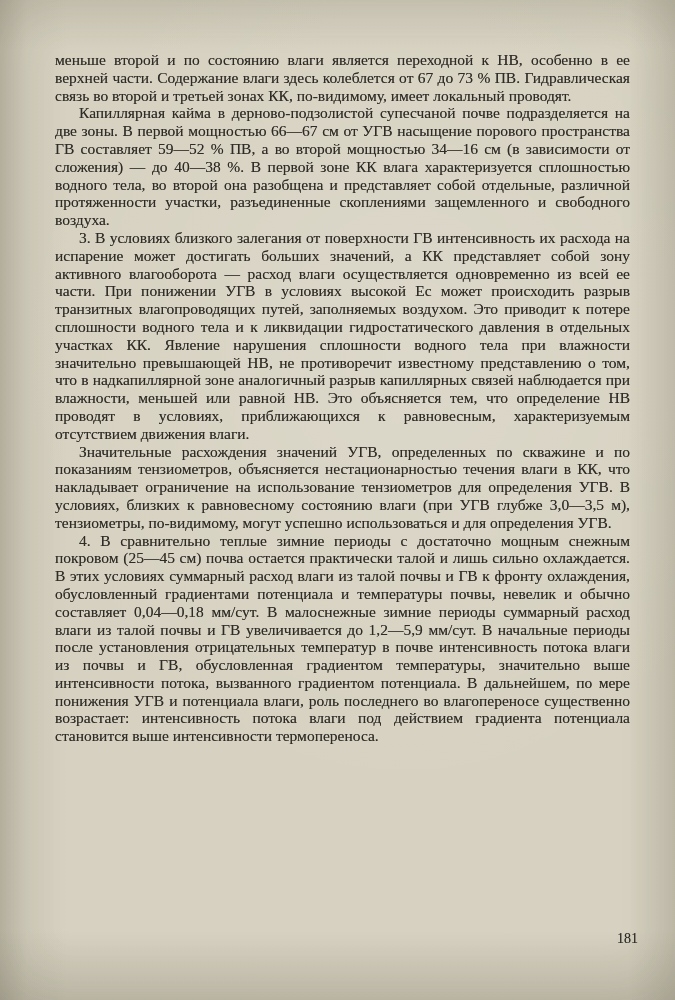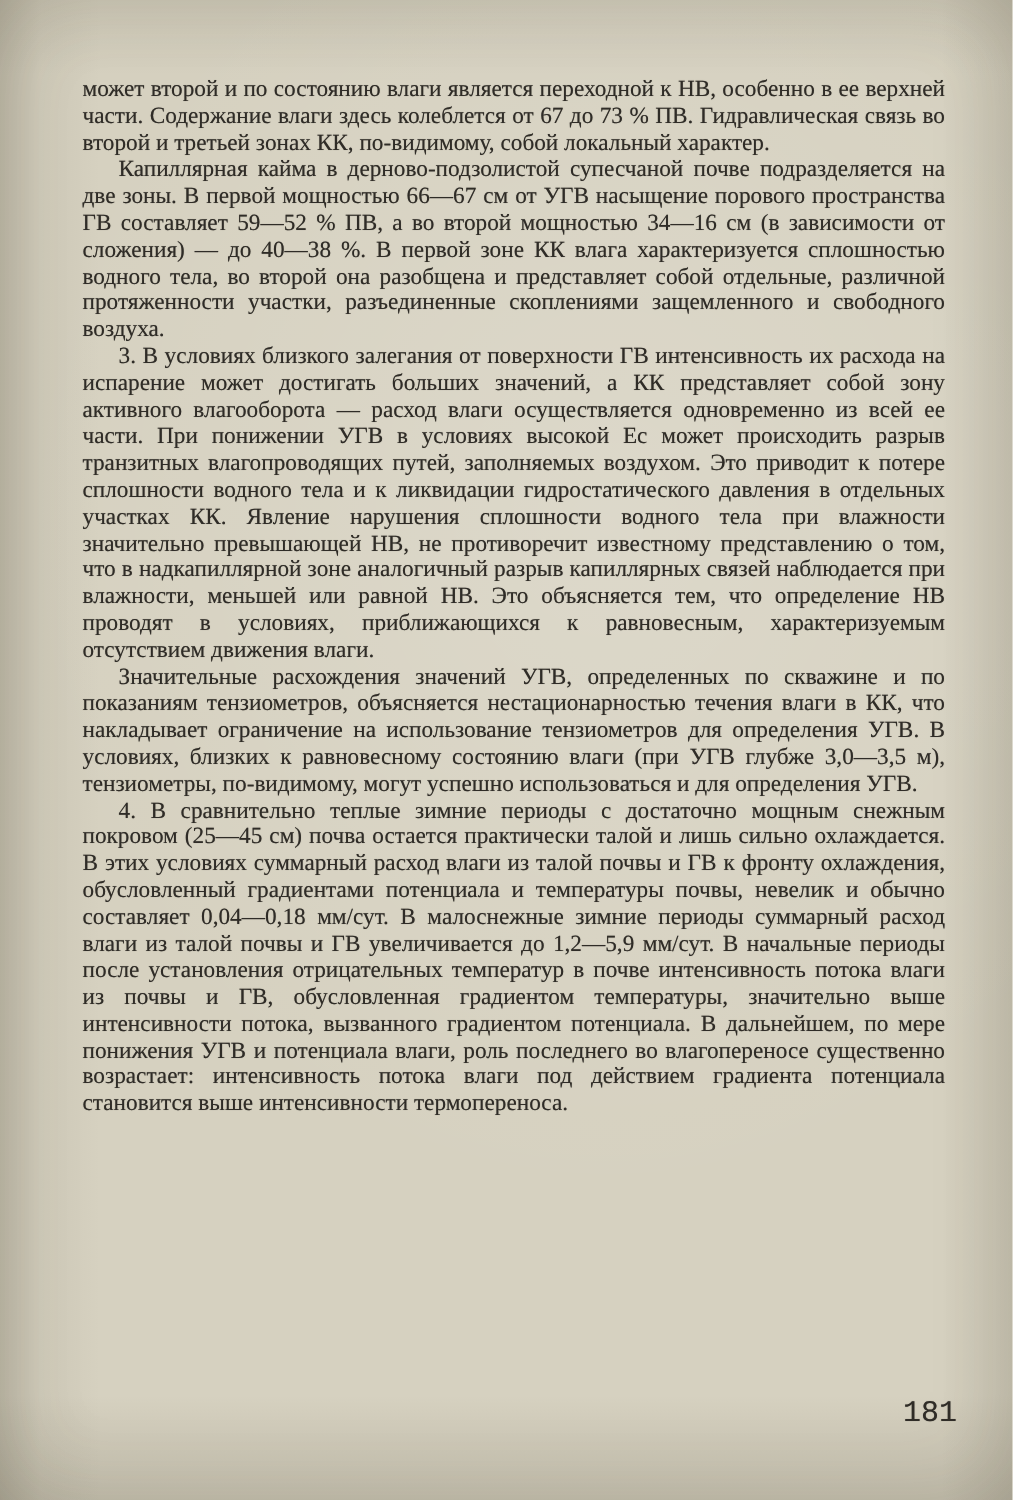--- a/index.html
+++ b/index.html
@@ -47,30 +47,29 @@
   }
 
   .term {
   }
 
   .page-number {
     position: absolute;
     top: 931px;
     right: 37px;
     color: #2f2c27;
-    font-size: 20px;
+    font-size: 14px;
     text-shadow: 0 0 0.5px rgba(47,44,39,0.55);
-    font-family: Liberation Mono, monospace;
   }
 </style>
 </head>
 <body>
 
 <div class="scan">
   <div class="text-block">
-      <p class="para"><span>может второй и по состоянию влаги является переходной к </span><span class="term">НВ</span><span>, особенно в ее верхней части. Содержание влаги здесь колеблется от 67 до 73 % </span><span class="term">ПВ</span><span>. Гидравлическая связь во второй и третьей зонах </span><span class="term">КК</span><span>, по-видимому, собой локальный характер.</span></p>
+      <p class="para"><span>меньше второй и по состоянию влаги является переходной к </span><span class="term">НВ</span><span>, особенно в ее верхней части. Содержание влаги здесь колеблется от 67 до 73 % </span><span class="term">ПВ</span><span>. Гидравлическая связь во второй и третьей зонах </span><span class="term">КК</span><span>, по-видимому, имеет локальный проводят.</span></p>
       <p class="para indent"><span>Капиллярная кайма в дерново-подзолистой супесчаной почве подразделяется на две зоны. В первой мощностью 66—67 см от </span><span class="term">УГВ</span><span> насыщение порового пространства </span><span class="term">ГВ</span><span> составляет 59—52 % </span><span class="term">ПВ</span><span>, а во второй мощностью 34—16 см (в зависимости от сложения) — до 40—38 %. В первой зоне </span><span class="term">КК</span><span> влага характеризуется сплошностью водного тела, во второй она разобщена и представляет собой отдельные, различной протяженности участки, разъединенные скоплениями защемленного и свободного воздуха.</span></p>
       <p class="para indent"><span>3. В условиях близкого залегания от поверхности </span><span class="term">ГВ</span><span> интенсивность их расхода на испарение может достигать больших значений, а </span><span class="term">КК</span><span> представляет собой зону активного влагооборота — расход влаги осуществляется одновременно из всей ее части. При понижении </span><span class="term">УГВ</span><span> в условиях высокой </span><span class="term">Ес</span><span> может происходить разрыв транзитных влагопроводящих путей, заполняемых воздухом. Это приводит к потере сплошности водного тела и к ликвидации гидростатического давления в отдельных участках </span><span class="term">КК</span><span>. Явление нарушения сплошности водного тела при влажности значительно превышающей </span><span class="term">НВ</span><span>, не противоречит известному представлению о том, что в надкапиллярной зоне аналогичный разрыв капиллярных связей наблюдается при влажности, меньшей или равной </span><span class="term">НВ</span><span>. Это объясняется тем, что определение </span><span class="term">НВ</span><span> проводят в условиях, приближающихся к равновесным, характеризуемым отсутствием движения влаги.</span></p>
       <p class="para indent"><span>Значительные расхождения значений </span><span class="term">УГВ</span><span>, определенных по скважине и по показаниям тензиометров, объясняется нестационарностью течения влаги в </span><span class="term">КК</span><span>, что накладывает ограничение на использование тензиометров для определения </span><span class="term">УГВ</span><span>. В условиях, близких к равновесному состоянию влаги (при </span><span class="term">УГВ</span><span> глубже 3,0—3,5 м), тензиометры, по-видимому, могут успешно использоваться и для определения </span><span class="term">УГВ</span><span>.</span></p>
       <p class="para indent"><span>4. В сравнительно теплые зимние периоды с достаточно мощным снежным покровом (25—45 см) почва остается практически талой и лишь сильно охлаждается. В этих условиях суммарный расход влаги из талой почвы и </span><span class="term">ГВ</span><span> к фронту охлаждения, обусловленный градиентами потенциала и температуры почвы, невелик и обычно составляет 0,04—0,18 мм/сут. В малоснежные зимние периоды суммарный расход влаги из талой почвы и </span><span class="term">ГВ</span><span> увеличивается до 1,2—5,9 мм/сут. В начальные периоды после установления отрицательных температур в почве интенсивность потока влаги из почвы и </span><span class="term">ГВ</span><span>, обусловленная градиентом температуры, значительно выше интенсивности потока, вызванного градиентом потенциала. В дальнейшем, по мере понижения </span><span class="term">УГВ</span><span> и потенциала влаги, роль последнего во влагопереносе существенно возрастает: интенсивность потока влаги под действием градиента потенциала становится выше интенсивности термопереноса.</span></p>
     </div>
   <div class="page-number">181</div>
 </div>
 
 </body></html>

